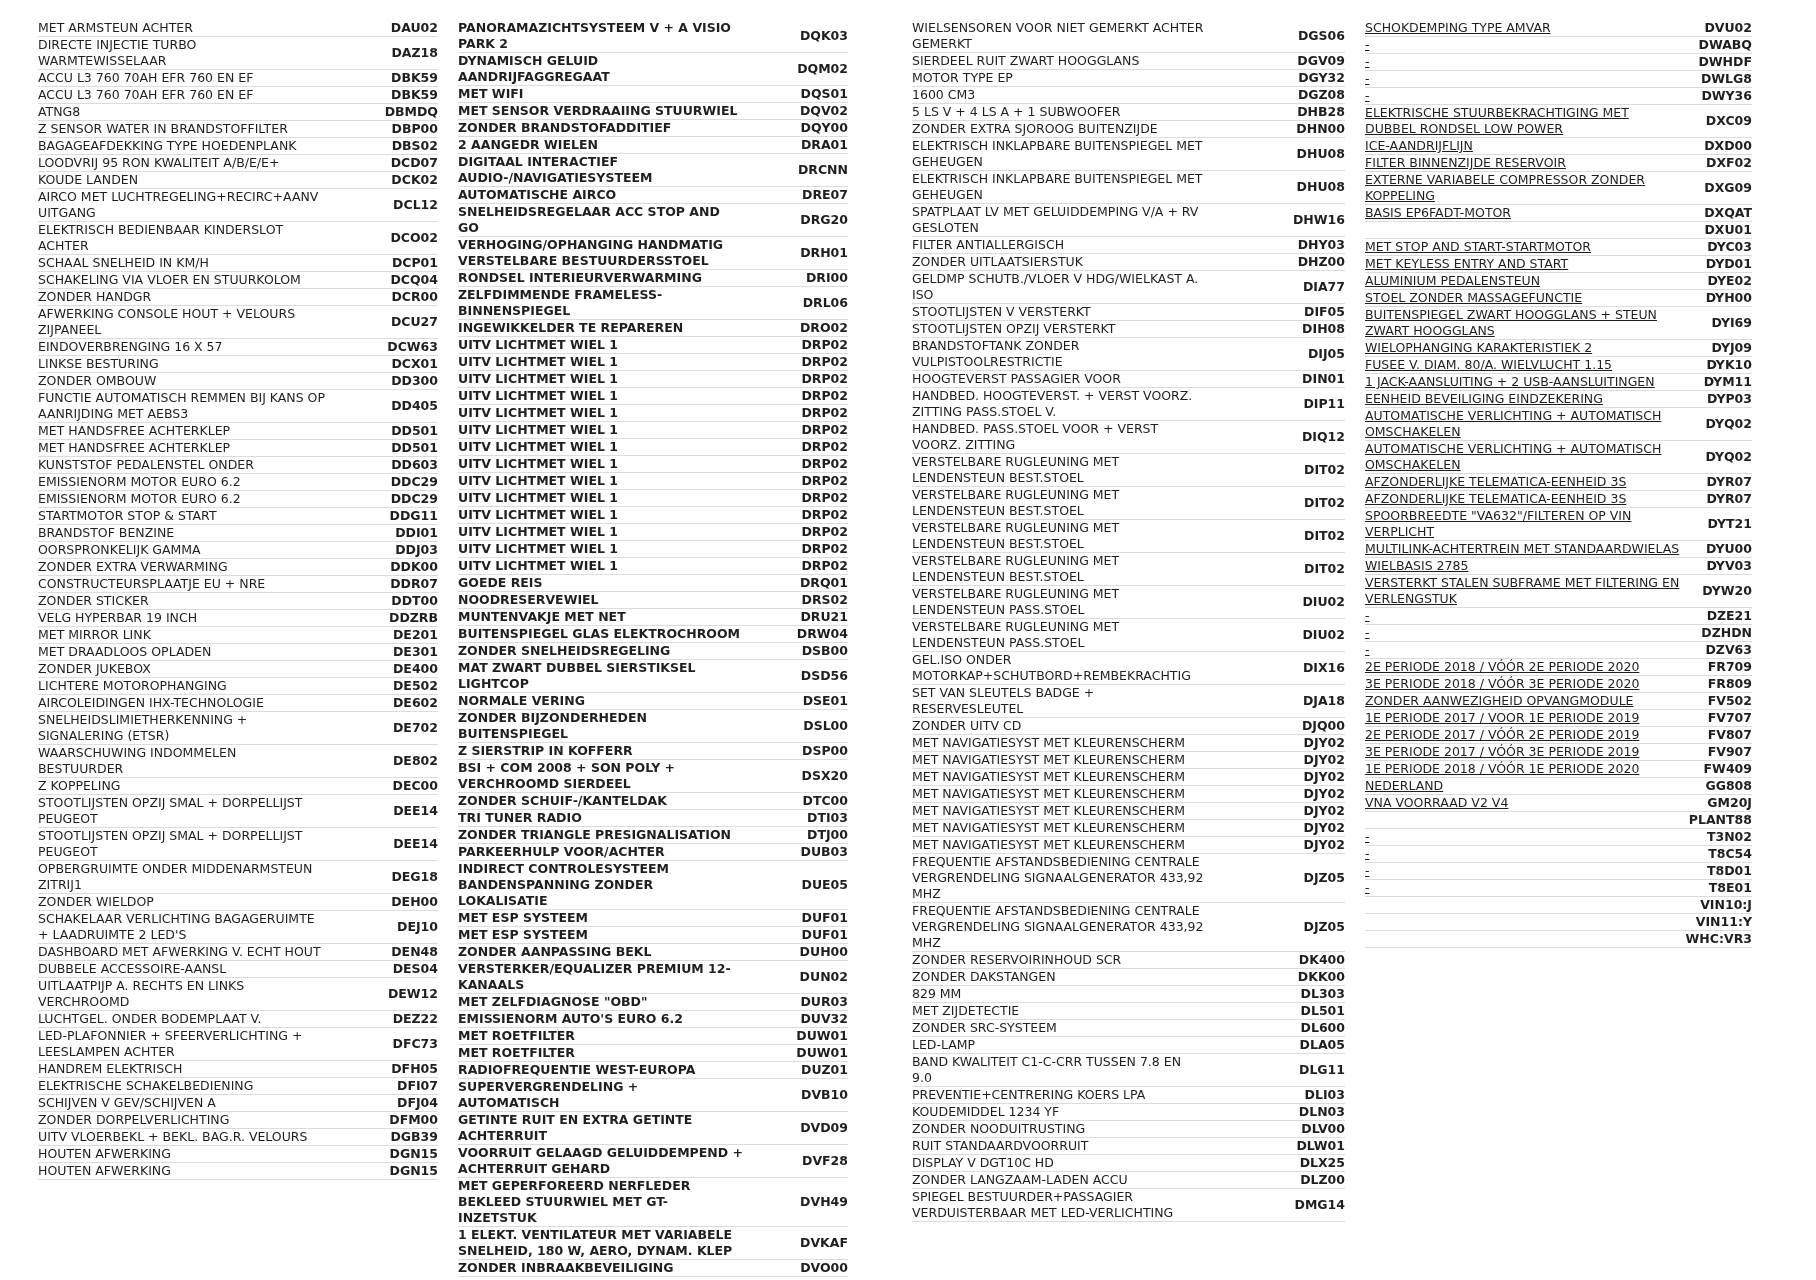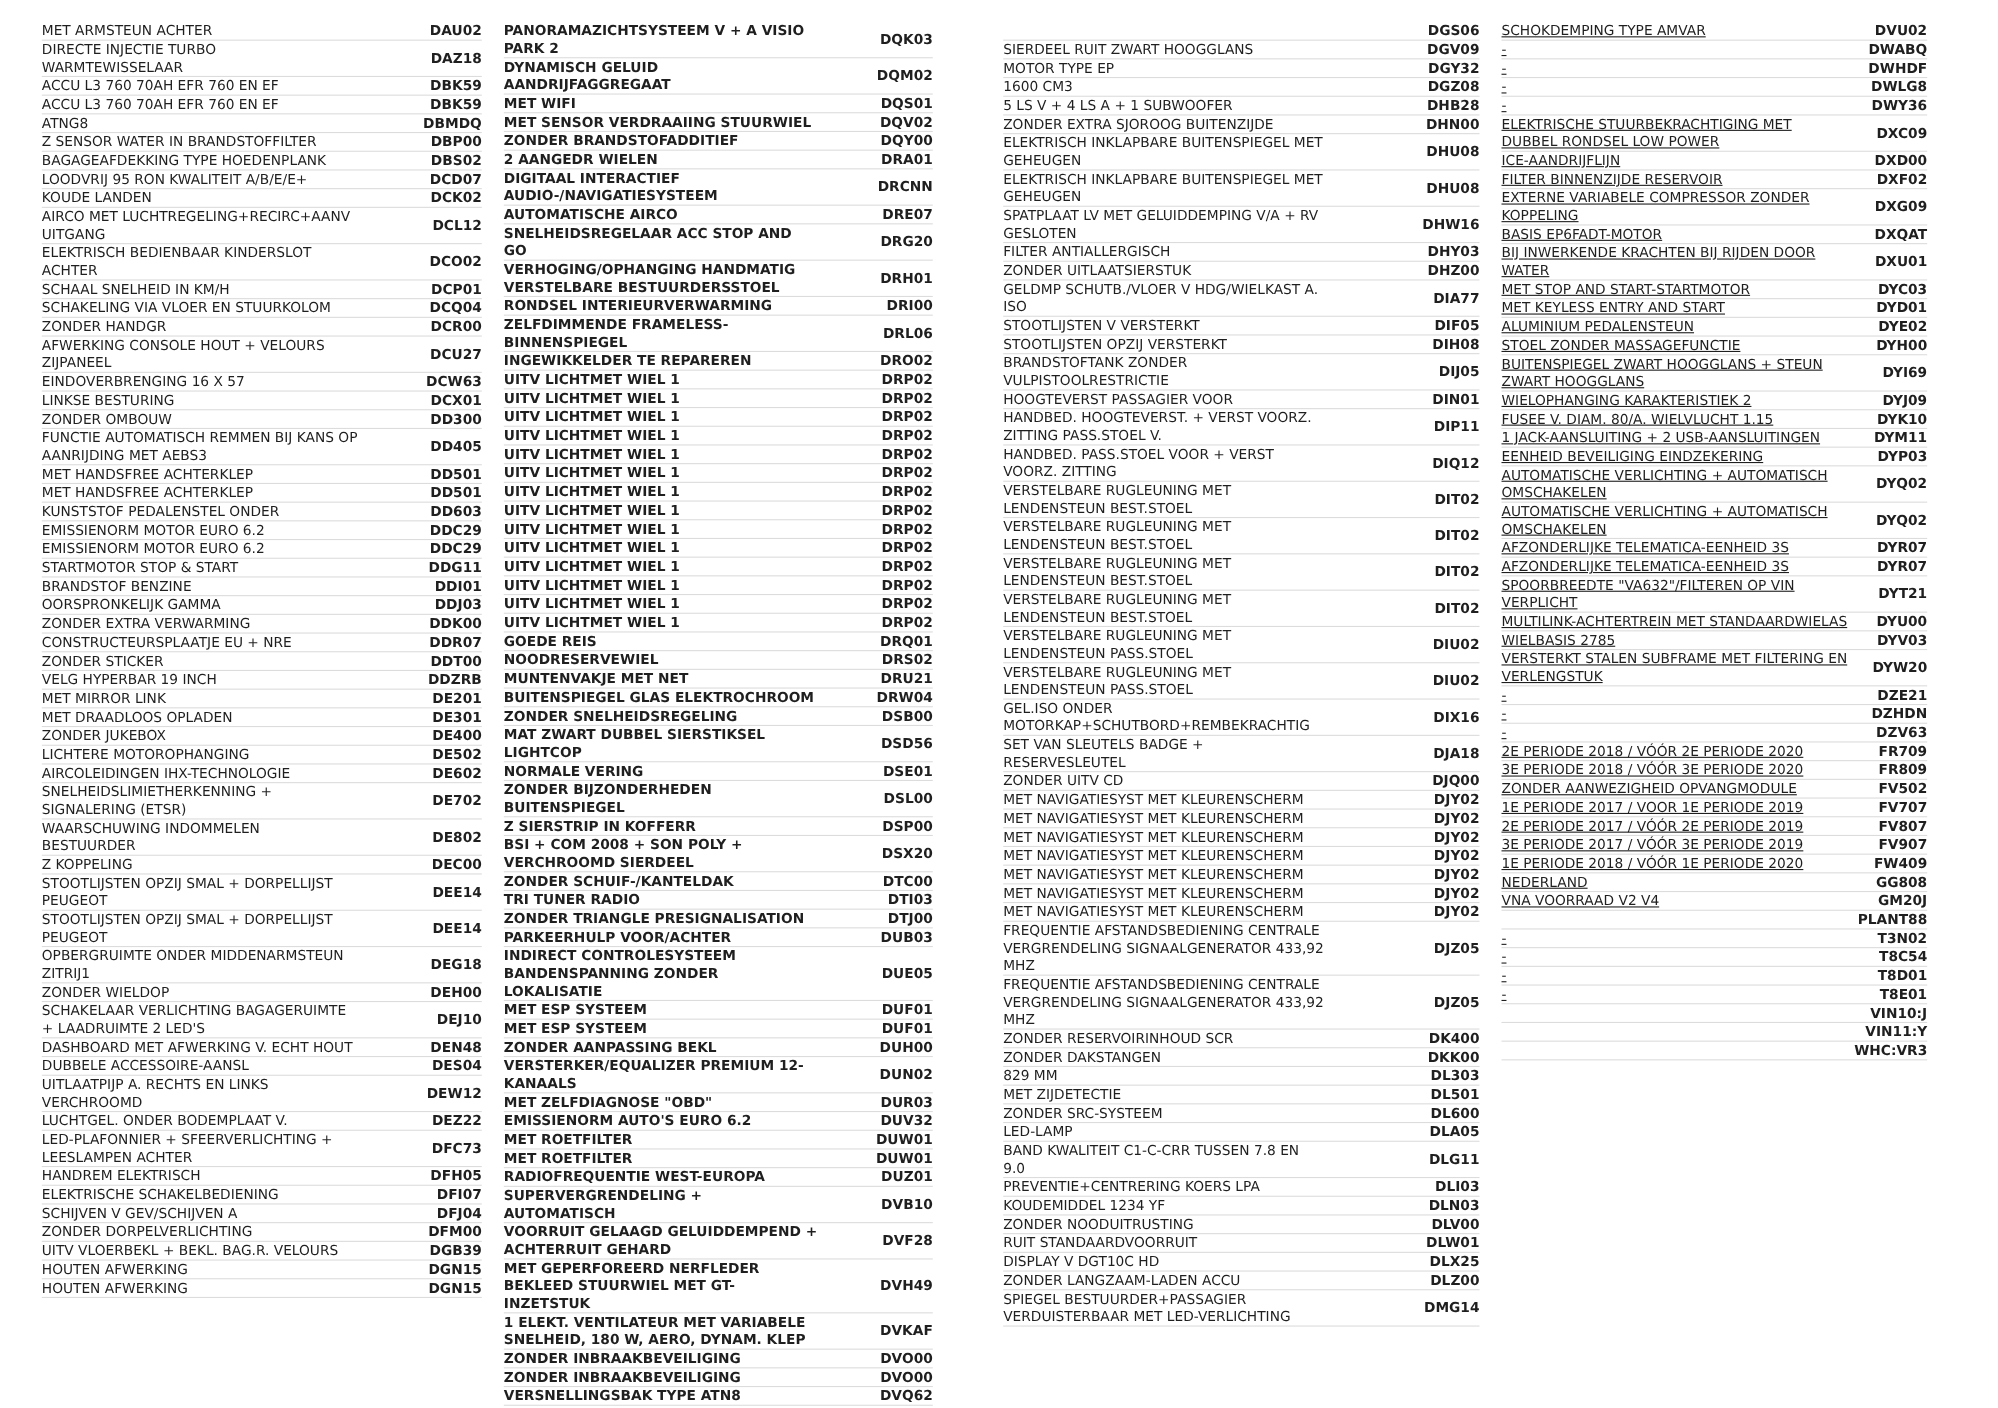--- a/index.html
+++ b/index.html
@@ -453,20 +453,24 @@
     </div>
     <div class="row">
       <div class="desc">RADIOFREQUENTIE WEST-EUROPA</div>
       <div class="code">DUZ01</div>
     </div>
     <div class="row">
       <div class="desc">SUPERVERGRENDELING + AUTOMATISCH</div>
       <div class="code">DVB10</div>
     </div>
     <div class="row">
+      <div class="desc">GETINTE RUIT EN EXTRA GETINTE ACHTERRUIT</div>
+      <div class="code">DVD09</div>
+    </div>
+    <div class="row">
       <div class="desc">VOORRUIT GELAAGD GELUIDDEMPEND + ACHTERRUIT GEHARD</div>
       <div class="code">DVF28</div>
     </div>
     <div class="row">
       <div class="desc">MET GEPERFOREERD NERFLEDER BEKLEED STUURWIEL MET GT-INZETSTUK</div>
       <div class="code">DVH49</div>
     </div>
     <div class="row">
       <div class="desc">1 ELEKT. VENTILATEUR MET VARIABELE SNELHEID, 180 W, AERO, DYNAM. KLEP</div>
       <div class="code">DVKAF</div>
@@ -483,20 +487,21 @@
       <div class="desc">VERSNELLINGSBAK TYPE ATN8</div>
       <div class="code">DVQ62</div>
     </div>
     <div class="row">
       <div class="desc">BIJBEHORENDE UITVOERING LAGE ZIT</div>
       <div class="code">DVS04</div>
     </div>
   </div>
 <div id="col-3" class="col">
     <div class="row">
+      <div class="desc">WIELSENSOREN VOOR NIET GEMERKT ACHTER GEMERKT</div>
       <div class="code">DGS06</div>
     </div>
     <div class="row">
       <div class="desc">SIERDEEL RUIT ZWART HOOGGLANS</div>
       <div class="code">DGV09</div>
     </div>
     <div class="row">
       <div class="desc">MOTOR TYPE EP</div>
       <div class="code">DGY32</div>
     </div>
@@ -724,21 +729,20 @@
     </div>
     <div class="row">
       <div class="desc">EXTERNE VARIABELE COMPRESSOR ZONDER KOPPELING</div>
       <div class="code">DXG09</div>
     </div>
     <div class="row">
       <div class="desc">BASIS EP6FADT-MOTOR</div>
       <div class="code">DXQAT</div>
     </div>
     <div class="row">
-      <div class="desc">BIJ INWERKENDE KRACHTEN BIJ RIJDEN DOOR WATER</div>
       <div class="code">DXU01</div>
     </div>
     <div class="row">
       <div class="desc">MET STOP AND START-STARTMOTOR</div>
       <div class="code">DYC03</div>
     </div>
     <div class="row">
       <div class="desc">MET KEYLESS ENTRY AND START</div>
       <div class="code">DYD01</div>
     </div>

